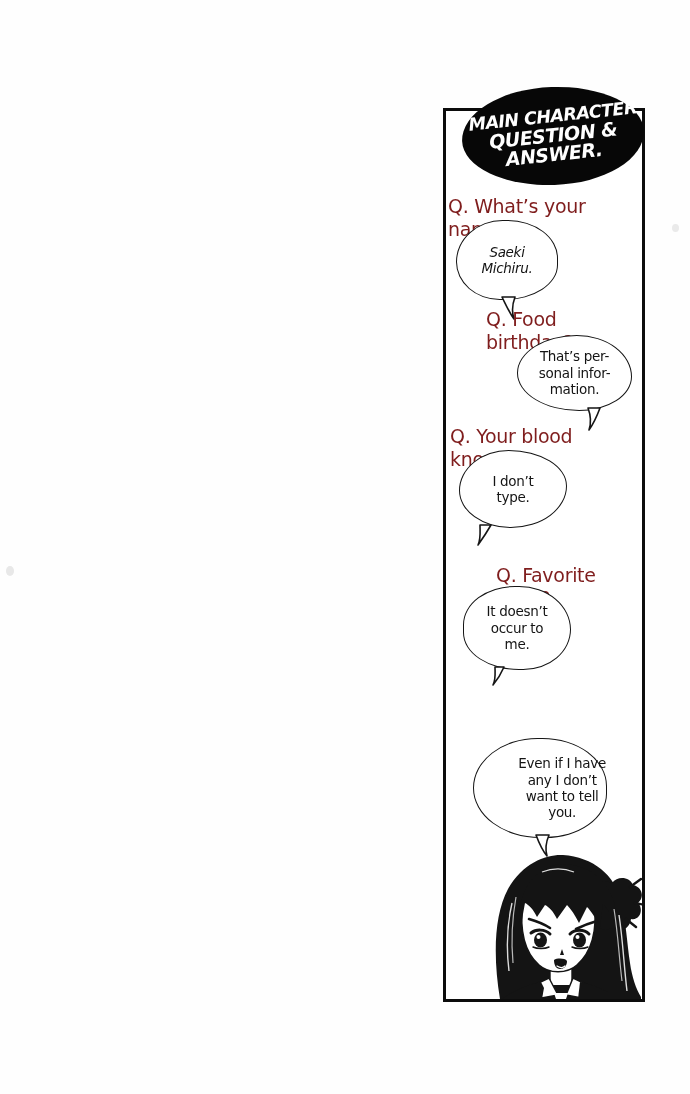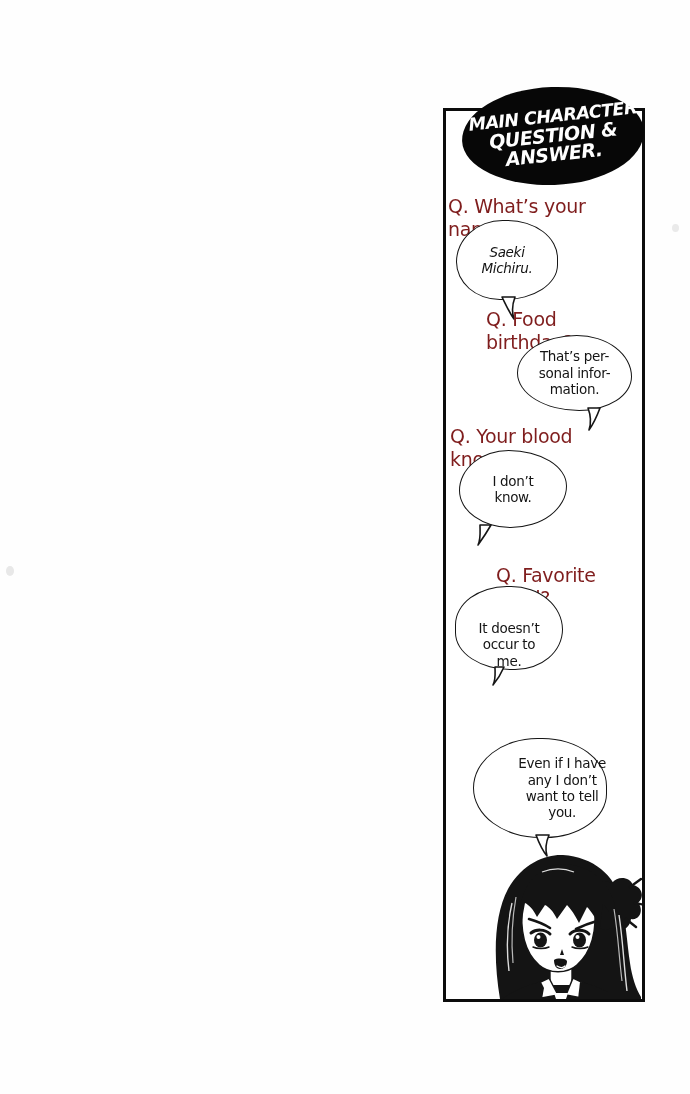--- a/index.html
+++ b/index.html
@@ -73,21 +73,21 @@
   }
   .bubble .txt{
     font-size:13.5px;
     line-height:1.22;
     letter-spacing:-0.3px;
     white-space:pre-line;
   }
   .b1{left:10px;top:109px;width:102px;height:80px;border-radius:48% 52% 55% 45% / 55% 50% 46% 50%;font-style:italic;}
   .b2{left:71px;top:224px;width:115px;height:76px;border-radius:52% 48% 46% 54% / 50% 55% 45% 50%;}
   .b3{left:13px;top:339px;width:108px;height:78px;border-radius:46% 54% 52% 48% / 52% 46% 54% 48%;}
-  .b4{left:9px;top:475px;width:108px;height:84px;border-radius:50% 50% 46% 54% / 48% 54% 50% 46%;align-items:flex-end;}
+  .b4{left:17px;top:475px;width:108px;height:84px;border-radius:50% 50% 46% 54% / 48% 54% 50% 46%;}
   .b5{left:27px;top:627px;width:134px;height:100px;border-radius:50% 50% 48% 52% / 52% 50% 46% 52%;justify-content:flex-end;}
 
   .tail{position:absolute;overflow:visible;}
   .tail path{fill:#fff;stroke:#151515;stroke-width:1.6;stroke-linecap:round;stroke-linejoin:round;}
 
   
   .character{
     position:absolute;
     left:0;top:734px;width:196px;height:154px;
   }
@@ -117,21 +117,21 @@
 sonal infor-
 mation.</span>
     </div>
     <svg class="tail" style="left:138px;top:297px;" width="20" height="24">
       <path d="M16,0 C13,8 10,15 5,22 C7,16 7,8 4,0 Z"></path>
     </svg>
 
     <div class="q q3">Q. Your blood know?</div>
     <div class="bubble b3">
       <span class="txt">I don’t
-know.</span>
+type.</span>
     </div>
     <svg class="tail" style="left:30px;top:414px;" width="20" height="22">
       <path d="M15,0 C11,7 7,13 2,20 C5,14 4,7 4,0 Z"></path>
     </svg>
 
     <div class="q q4">Q. Favorite Food?</div>
     <div class="bubble b4">
       <span class="txt">It doesn’t
 occur to
 me.</span>

